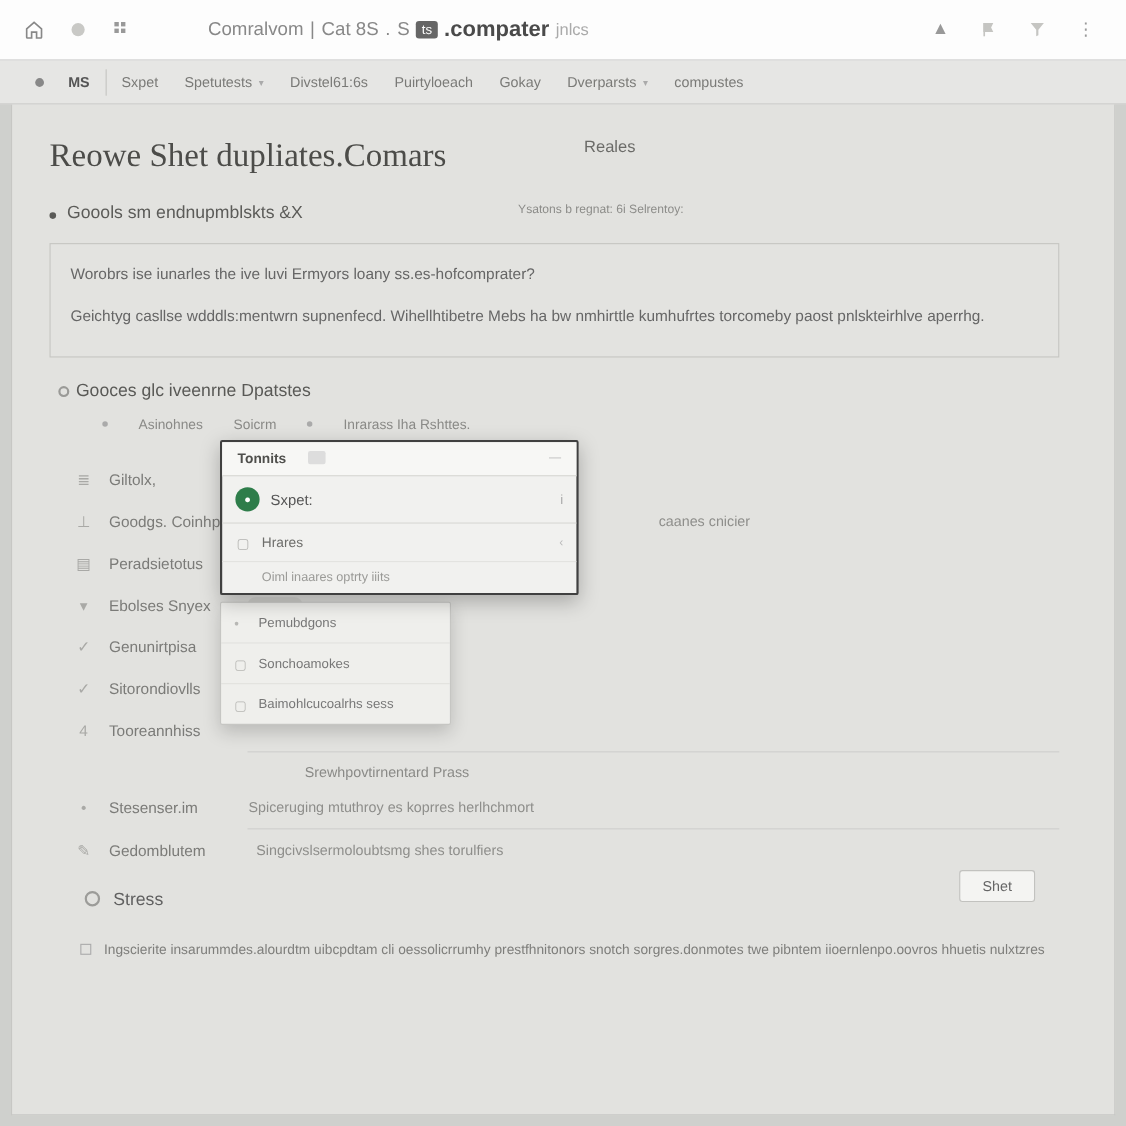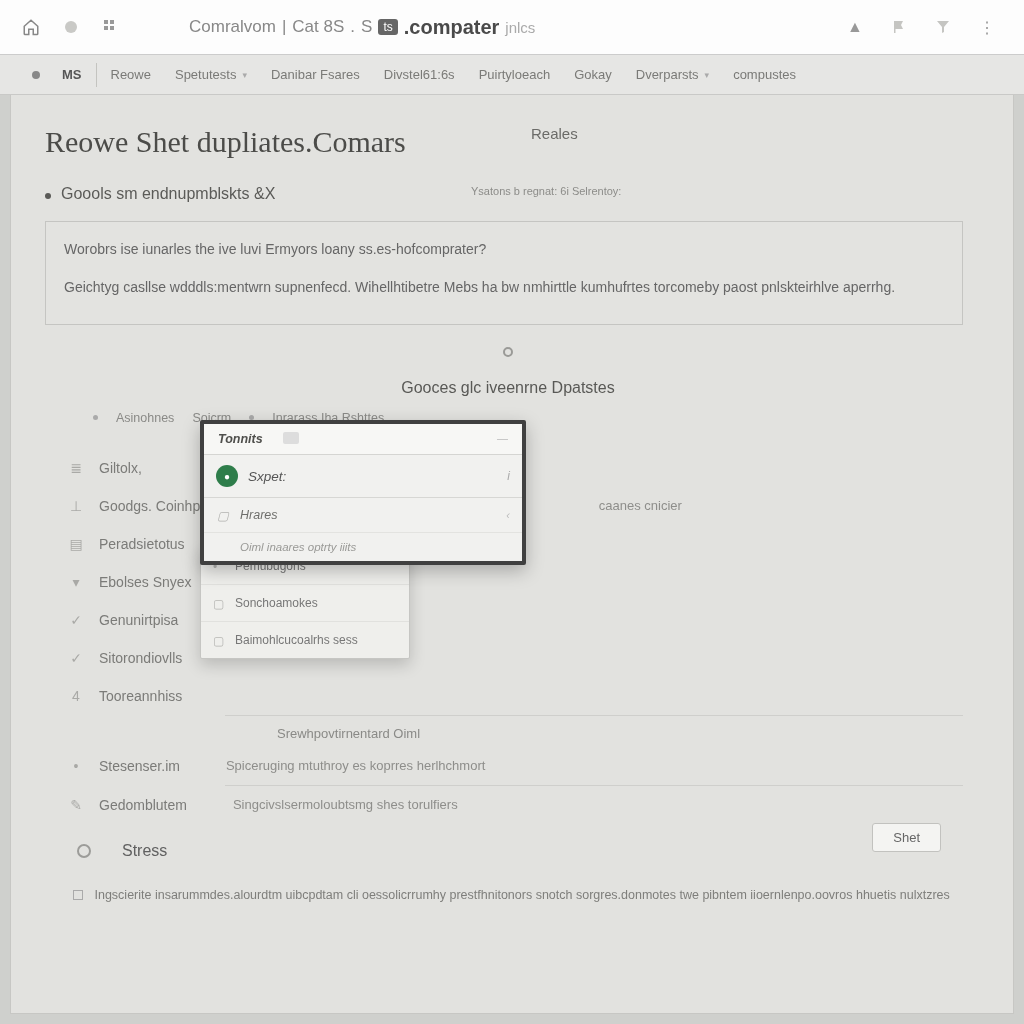--- a/index.html
+++ b/index.html
@@ -58,52 +58,51 @@
   .bullet-row .b { width:6px;height:6px;border-radius:50%;background:#5a5a57; margin-top:8px;}
   .bullet-row .txt { font-size:16px; color:#5b5b58; }
   .helper { position:absolute; left:460px; top:90px; font-size:11px; color:#8c8c89;}
 
   .infobox {
     margin-top:18px; border:1px solid #c5c5c2; background:#e3e3e0;
     padding:16px 18px 24px 18px; font-size:14px; color:#666;
     line-height:1.7;
   }
 
-  .sub-bullet { display:flex; align-items:center; gap:22px; margin:22px 0 10px 8px;flex-direction:column;}
+  .sub-bullet { display:flex; align-items:center; gap:6px; margin:22px 0 10px 8px;}
   .sub-bullet .rb { width:10px;height:10px;border-radius:50%;border:2px solid #9a9a97;}
   .sub-bullet .txt { font-size:16px; color:#595956; font-weight:500;}
 
   
   .sidelist { margin-top:24px; }
   .sideitem { display:flex; align-items:center; gap:16px; padding:11px 0 11px 24px; font-size:14px; color:#7b7b78;}
   .sideitem .icn { width:14px; height:14px; color:#a9a9a6; display:flex;align-items:center;justify-content:center;}
   .sideitem .lbl {  }
   .sideitem.row-with-right { justify-content:flex-start; }
   .sideitem .rightnote { margin-left:30px; font-size:13px; color:#8e8e8b;}
   .pill { position:absolute; left:180px; width:50px; height:14px; background:#d5d5d2; border-radius:7px; }
   .rownote { font-size:13px; color:#8a8a87; margin-left:232px; padding:10px 0 6px 0;}
 
-  .strss { display:flex; align-items:center; gap:31px; margin:18px 0 0 32px; font-size:16px; color:#606060;}
+  .strss { display:flex; gap:12px; margin:18px 0 0 32px; font-size:16px; color:#606060;}
   .strss .ring { width:14px;height:14px;border:2px solid #9c9c99;border-radius:50%; }
 
   .footer-note { font-size:12.5px; color:#7e7e7b; margin:26px 0 0 28px; line-height:1.5;}
   .footer-cmd { font-size:13px; color:#6c6c69; margin:14px 0 0 40px;}
   .gove-btn {
     position:absolute; right:72px; bottom:52px;
     background:#f4f4f2; border:1px solid #c2c2bf; border-radius:3px;
     padding:6px 20px; font-size:13px; color:#666;
   }
 
   
   .popover {
-    position:absolute; left:200px; top:420px; width:326px;
-    background:#f1f1ef; border:4px solid #404040; border-radius:2px;
+    position:absolute; left:200px; top:400px; width:326px;
+    background:#f1f1ef; border:2px solid #404040; border-radius:2px;
     box-shadow: 0 6px 18px rgba(0,0,0,0.25);
     z-index:50;
-    font-style:italic;
   }
   .popover .tabhdr {
     background:#f7f7f5; border-bottom:1px solid #d5d5d2; padding:8px 14px;
     font-size:12.5px; color:#6b6b68; display:flex; gap:20px;
   }
   .popover .tabhdr .t { }
   .popover .tabhdr .t.act { font-weight:600; color:#4f4f4c;}
   .popover .search {
     display:flex; align-items:center; gap:10px; padding:10px 12px;
     border-bottom:1px solid #d7d7d4;
@@ -129,21 +128,21 @@
     box-shadow: 0 6px 16px rgba(0,0,0,0.18);
     z-index:49;
   }
   .popover2 .opt { display:flex;align-items:center;gap:10px;padding:11px 12px;font-size:12px;color:#777;border-bottom:1px solid #e1e1de;}
   .popover2 .opt .oicn{width:12px;height:12px;color:#b7b7b4;}
   .popover2 .opt:last-child{border-bottom:none;}
 
   .small-icons { margin-left:auto; color:#bbb; font-size:11px;}
   .small-iconbox { background:#ddd; width:16px;height:12px;border-radius:2px; }
 
-  .row-subs { display:flex; align-items:center; gap:18px; margin:14px 0 0 48px; font-size:12.5px; color:#8a8a87;}
+  .row-subs { display:flex; align-items:center; gap:28px; margin:14px 0 0 48px; font-size:12.5px; color:#8a8a87;}
   .row-subs .dot2{width:5px;height:5px;border-radius:50%;background:#aaa;}
 
   
   .table-line { border-top:1px solid #cfcfcc; margin-left:180px; }
 
   svg { display:block; }
 </style>
 </head>
 <body>
 
@@ -195,28 +194,25 @@
   </div>
 </div>
 
 <div class="navrow">
   <span class="dot"></span>
   <div class="tab active">
       <span>MS</span>
     </div>
   <div class="divider"></div>
   <div class="tab">
-      <span>Reowe</span>
+      <span>Sxpet</span>
     </div>
   <div class="tab">
       <span>Spetutests</span>
       <span class="tab-arrow">▾</span>
-    </div>
-  <div class="tab">
-      <span>Danibar Fsares</span>
     </div>
   <div class="tab">
       <span>Divstel61:6s</span>
     </div>
   <div class="tab">
       <span>Puirtyloeach</span>
     </div>
   <div class="tab">
       <span>Gokay</span>
     </div>
@@ -289,21 +285,21 @@
       </div>
       <div class="sideitem">
         <span class="icn">✓</span>
         <span class="lbl">Sitorondiovlls</span>
       </div>
       <div class="sideitem">
         <span class="icn">4</span>
         <span class="lbl">Tooreannhiss</span>
       </div>
       <div class="table-line"></div>
-      <div class="rownote">Srewhpovtirnentard Oiml</div>
+      <div class="rownote">Srewhpovtirnentard Prass</div>
       <div class="sideitem row-with-right">
         <span class="icn">•</span>
         <span class="lbl">Stesenser.im</span>
         <span class="rightnote">Spiceruging mtuthroy es koprres herlhchmort</span>
       </div>
       <div class="table-line"></div>
       <div class="sideitem row-with-right">
         <span class="icn">✎</span>
         <span class="lbl">Gedomblutem</span>
         <span class="rightnote">Singcivslsermoloubtsmg shes torulfiers</span>

